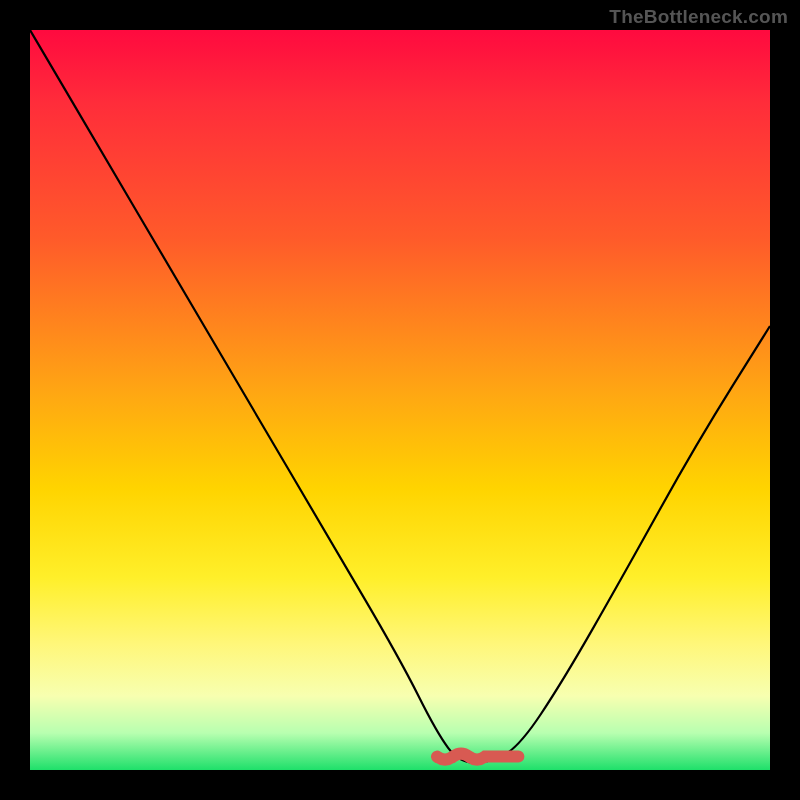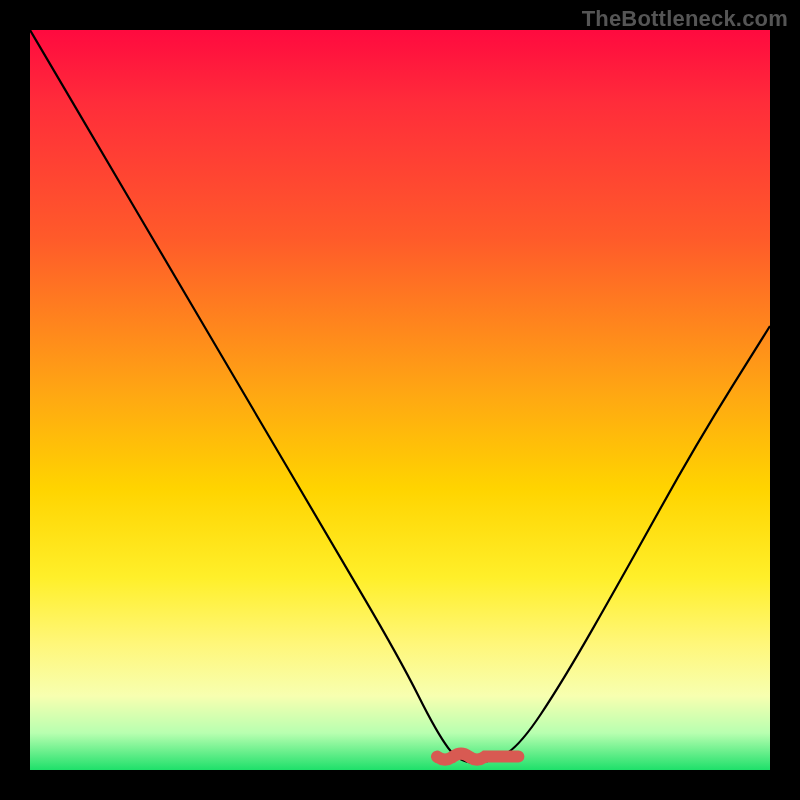--- a/index.html
+++ b/index.html
@@ -15,21 +15,21 @@
     position: relative;
     width: 800px;
     height: 800px;
     background: #000;
   }
   .watermark {
     position: absolute;
     top: 6px;
     right: 12px;
     color: #555;
-    font-size: 22px;
+    font-size: 19px;
     font-weight: 600;
     letter-spacing: 0.2px;
     z-index: 30;
   }
   
   .plot-area {
     position: absolute;
     left: 30px;
     top: 30px;
     width: 740px;

